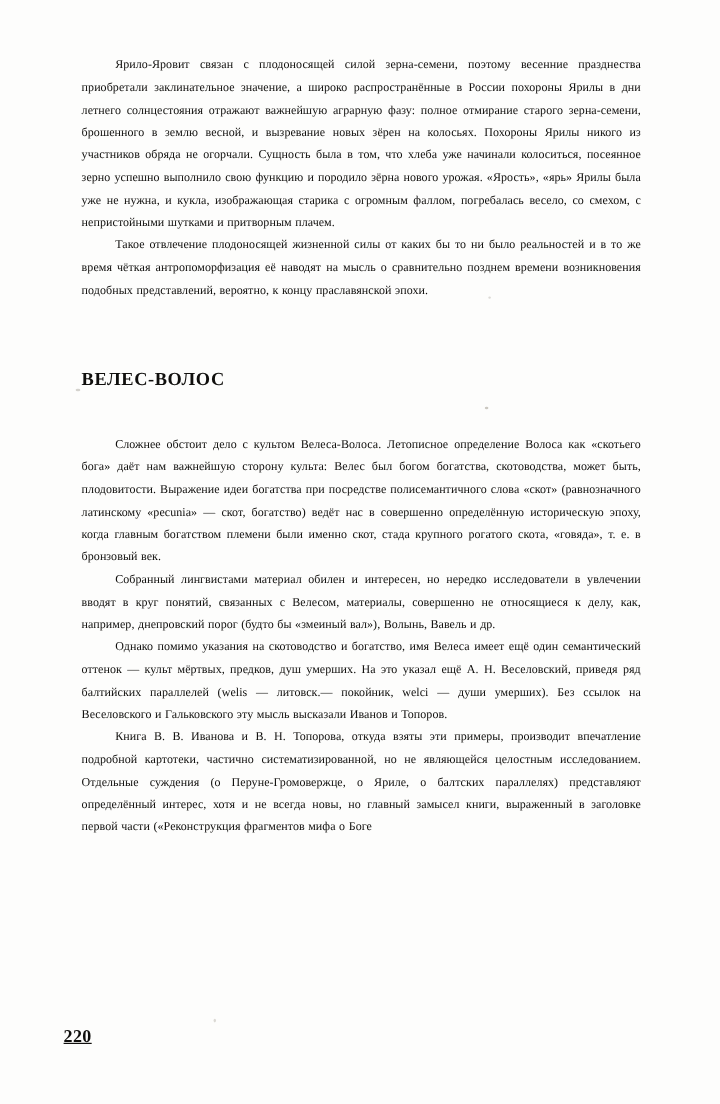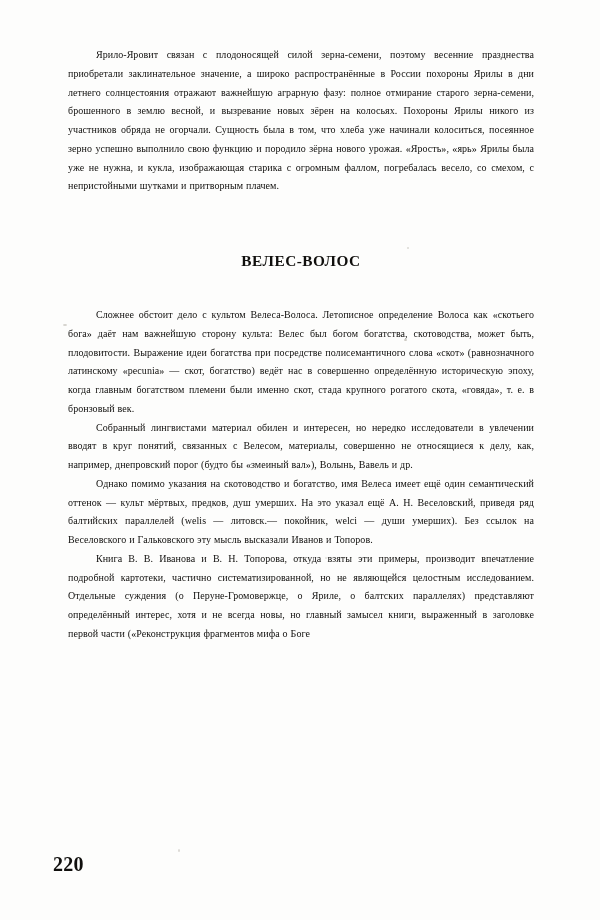--- a/index.html
+++ b/index.html
@@ -38,34 +38,35 @@
     line-height: 18.75px;
     letter-spacing: 0.05px;
     word-spacing: 0.4px;
     hyphens: manual;
   }
   h2.section-heading {
     margin: 0;
     font-size: 15.3px;
     line-height: 19px;
     font-weight: bold;
-    text-align: center;
+    text-align: left;
     letter-spacing: 0.5px;
     text-indent: 0;
   }
   .gap-before-heading { height: 55px; }
   .gap-after-heading  { height: 36px; }
   .folio {
     position: absolute;
     left: 53px;
     top: 856px;
-    font-size: 20px;
+    font-size: 15px;
     font-weight: bold;
     letter-spacing: 0.3px;
     line-height: 16px;
+    text-decoration: underline;
   }
   .speck {
     position: absolute;
     background: #b9b6ae;
     border-radius: 50%;
     opacity: .75;
   }
 </style>
 </head>
 <body>
@@ -75,20 +76,21 @@
   <span class="speck" style="left:404px; top:339px; width:3px; height:2px;"></span>
   <span class="speck" style="left:407px; top:247px; width:2px; height:2px; opacity:.5;"></span>
   <span class="speck" style="left:63px; top:324px; width:4px; height:2px; opacity:.6;"></span>
   <span class="speck" style="left:178px; top:849px; width:2px; height:3px; opacity:.5;"></span>
   <span class="speck" style="left:325px; top:557px; width:2px; height:2px; opacity:.45;"></span>
 
   <div class="text-block">
 
     <p class="para">Ярило-Яровит связан с плодоносящей силой зерна-семени, поэтому весенние празднества приобретали заклинательное значение, а широко распространённые в России похороны Ярилы в дни летнего солнцестояния отражают важнейшую аграрную фазу: полное отмирание старого зерна-семени, брошенного в землю весной, и вызревание новых зёрен на колосьях. Похороны Ярилы никого из участников обряда не огорчали. Сущность была в том, что хлеба уже начинали колоситься, посеянное зерно успешно выполнило свою функцию и породило зёрна нового урожая. «Ярость», «ярь» Ярилы была уже не нужна, и кукла, изображающая старика с огромным фаллом, погребалась весело, со смехом, с непристойными шутками и притворным плачем.</p>
 
+    <p class="para">Такое отвлечение плодоносящей жизненной силы от каких бы то ни было реальностей и в то же время чёткая антропоморфизация её наводят на мысль о сравнительно позднем времени возникновения подобных представлений, вероятно, к концу праславянской эпохи.</p>
 
     <div class="gap-before-heading"></div>
 
     <h2 class="section-heading">ВЕЛЕС-ВОЛОС</h2>
 
     <div class="gap-after-heading"></div>
 
     <p class="para">Сложнее обстоит дело с культом Велеса-Волоса. Летописное определение Волоса как «скотьего бога» даёт нам важнейшую сторону культа: Велес был богом богатства, скотоводства, может быть, плодовитости. Выражение идеи богатства при посредстве полисемантичного слова «скот» (равнозначного латинскому «pecunia» — скот, богатство) ведёт нас в совершенно определённую историческую эпоху, когда главным богатством племени были именно скот, стада крупного рогатого скота, «говяда», т. е. в бронзовый век.</p>
 
     <p class="para">Собранный лингвистами материал обилен и интересен, но нередко исследователи в увлечении вводят в круг понятий, связанных с Велесом, материалы, совершенно не относящиеся к делу, как, например, днепровский порог (будто бы «змеиный вал»), Волынь, Вавель и др.</p>

